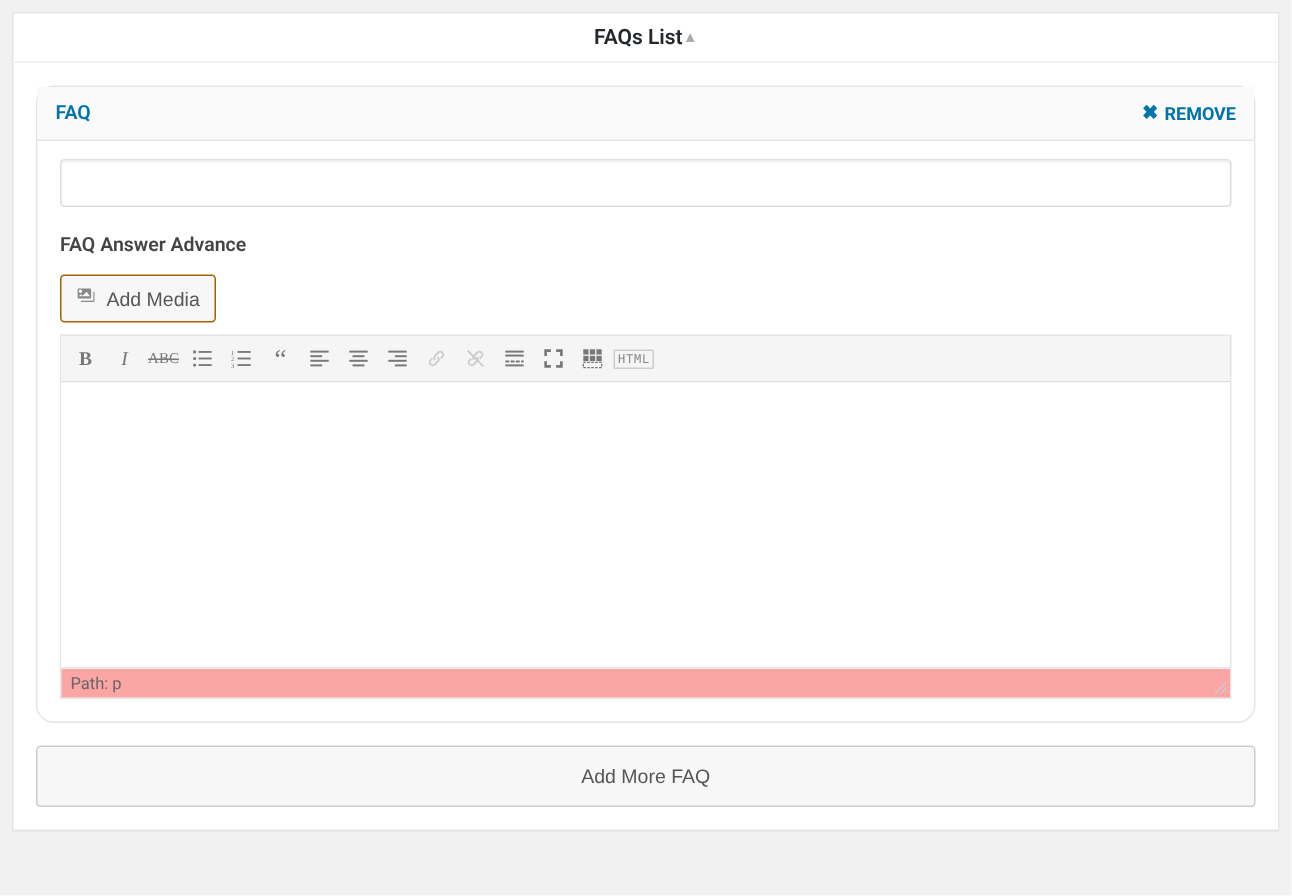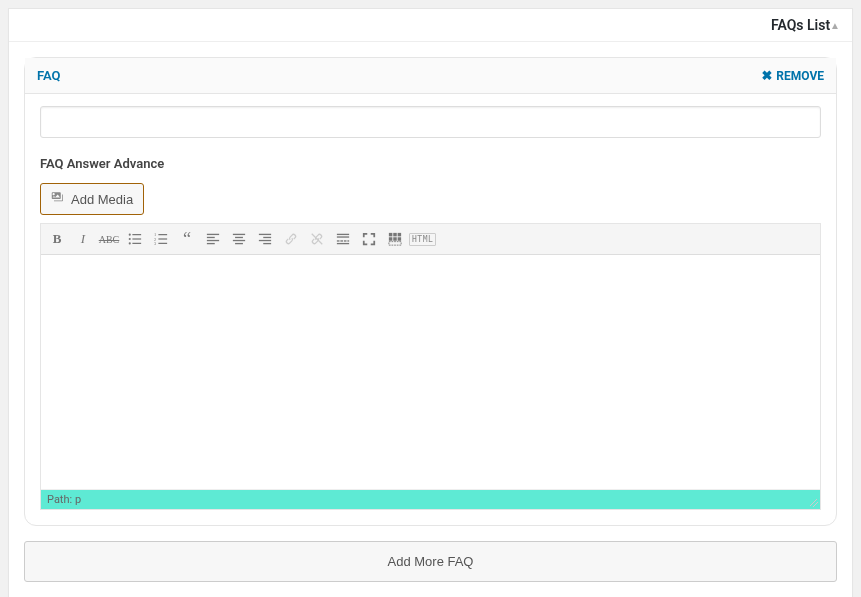--- a/index.html
+++ b/index.html
@@ -14,21 +14,21 @@
       background: #fff;
       border: 1px solid #e5e5e5;
       box-shadow: 0 1px 1px rgba(0,0,0,.04);
       margin: 8px;
       position: relative;
     }
     .metabox-header {
       border-bottom: 1px solid #eee;
       padding: 8px 12px;
       display: flex;
-      justify-content: flex-end;
+      justify-content: center;
       align-items: center;
     }
     .metabox-header h2 {
       font-size: 14px;
       font-weight: 600;
       color: #23282d;
     }
     .collapse-handle {
       cursor: pointer;
       color: #aaa;
@@ -157,27 +157,26 @@
       min-width: 26px;
       text-align: left;
     }
     .editor-content {
       min-height: 190px;
       background: #fff;
       padding: 8px;
       font-size: 14px;
     }
     .editor-status {
-      background: #5eead4;
+      background: #fca5a5;
       border-top: 1px solid #eee;
       padding: 3px 6px;
       font-size: 11px;
       color: #666;
       position: relative;
-      margin-top: 44px;
     }
     .resize-handle {
       position: absolute;
       right: 0;
       bottom: 0;
       width: 14px;
       height: 14px;
       cursor: se-resize;
     }
     .resize-handle::after {

